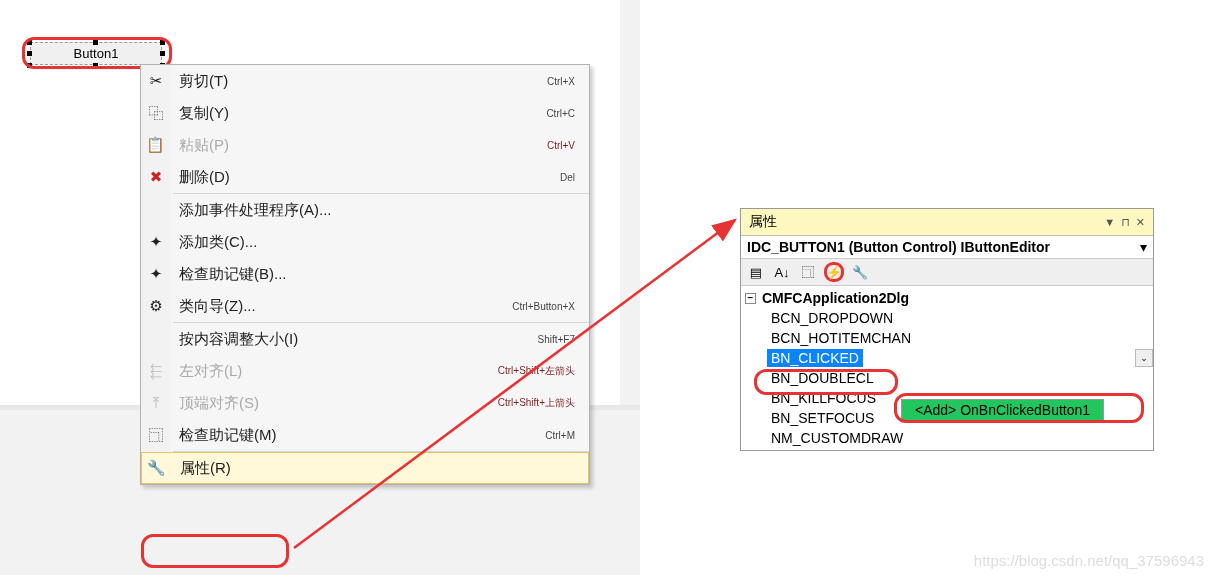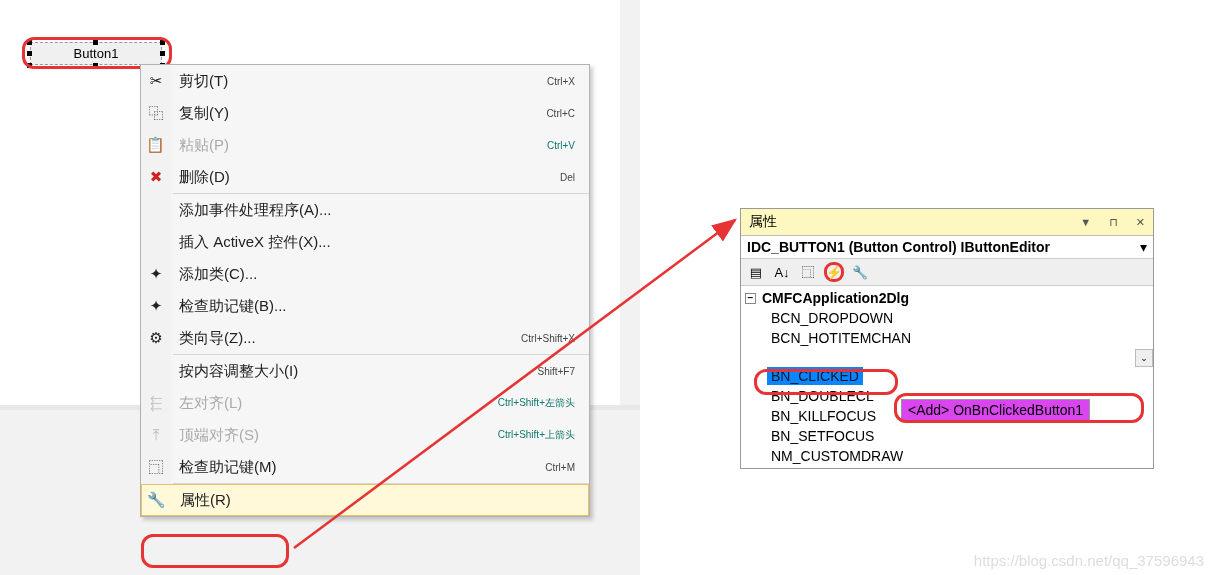--- a/index.html
+++ b/index.html
@@ -110,21 +110,21 @@
       display: flex;
       align-items: center;
       justify-content: center;
     }
     .menu-item .shortcut {
       margin-left: auto;
       margin-right: 14px;
       color: #444;
       font-size: 10px;
     }
-    .menu-item.disabled .shortcut { color: #0f766e; text-align: center; }
+    .menu-item.disabled .shortcut { color: #7f1d1d; text-align: center; }
     .menu-sep {
       height: 1px;
       background: #d6d6d6;
       margin-left: 32px;
     }
     .highlight-box-props {
       position: absolute;
       border: 3px solid #e63333;
       border-radius: 12px;
       pointer-events: none;
@@ -139,21 +139,20 @@
       background: #fff;
       border: 1px solid #999;
     }
     .props-title {
       background: #fff7c0;
       padding: 4px 8px;
       display: flex;
       align-items: center;
       font-size: 14px;
       border-bottom: 1px solid #bbb;
-      gap: 12px;
     }
     .props-title .spacer { flex: 1; }
     .props-title .win-btn { margin-left: 6px; cursor: pointer; color: #555; font-size: 11px; }
     .props-subtitle {
       padding: 3px 6px;
       font-size: 14px;
       border-bottom: 1px solid #ccc;
       display: flex;
       align-items: center;
     }
@@ -206,38 +205,37 @@
       padding: 1px 0 1px 26px;
       font-size: 14px;
       position: relative;
     }
     .tree-item .key {
       padding: 1px 4px;
       white-space: nowrap;
     }
     .tree-item.selected .key {
       background: #0a84ff;
-      color: #0f172a;
-      margin-top: 18px;
+      color: #ffffff;
     }
     .tree-item .val-cell {
       margin-left: auto;
       width: 210px;
     }
     .selected-row-border {
       position: absolute;
       border: 3px solid #e63333;
       border-radius: 12px;
       pointer-events: none;
     }
     .add-tooltip {
       position: absolute;
-      background: #d946ef;
+      background: #22c55e;
       border: 1px solid #999;
-      padding: 2px 6px;
+      padding: 2px 13px;
       font-size: 14px;
       white-space: nowrap;
     }
     .add-tooltip-box {
       position: absolute;
       border: 3px solid #e63333;
       border-radius: 12px;
       pointer-events: none;
     }
     .combo-arrow {
@@ -315,35 +313,31 @@
         <span class="shortcut">Del</span>
       </div>
     </div>
   <div class="menu-sep"></div>
   <div id="menu-sec2">
       <div class="menu-item">
         <span class="icon"></span>
         <span>添加事件处理程序(A)...</span>
       </div>
       <div class="menu-item">
-        <span class="icon"></span>
-        <span>插入 ActiveX 控件(X)...</span>
-      </div>
-      <div class="menu-item">
         <span class="icon">✦</span>
         <span>添加类(C)...</span>
       </div>
       <div class="menu-item">
         <span class="icon">✦</span>
         <span>检查助记键(B)...</span>
       </div>
       <div class="menu-item">
         <span class="icon">⚙</span>
         <span>类向导(Z)...</span>
-        <span class="shortcut">Ctrl+Shift+X</span>
+        <span class="shortcut">Ctrl+Button+X</span>
       </div>
     </div>
   <div class="menu-sep"></div>
   <div id="menu-sec3">
       <div class="menu-item">
         <span class="icon"></span>
         <span>按内容调整大小(I)</span>
         <span class="shortcut">Shift+F7</span>
       </div>
       <div class="menu-item disabled">

